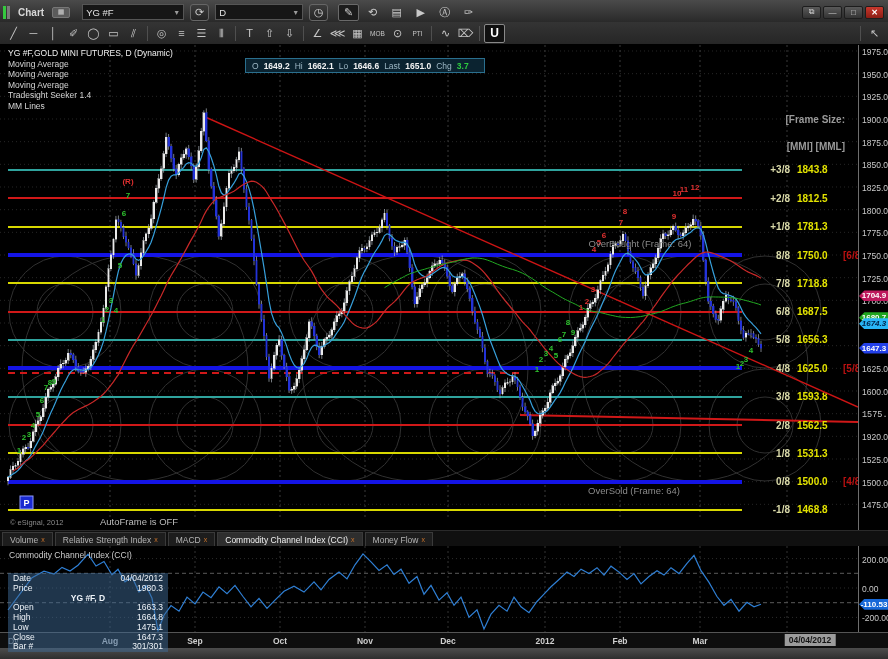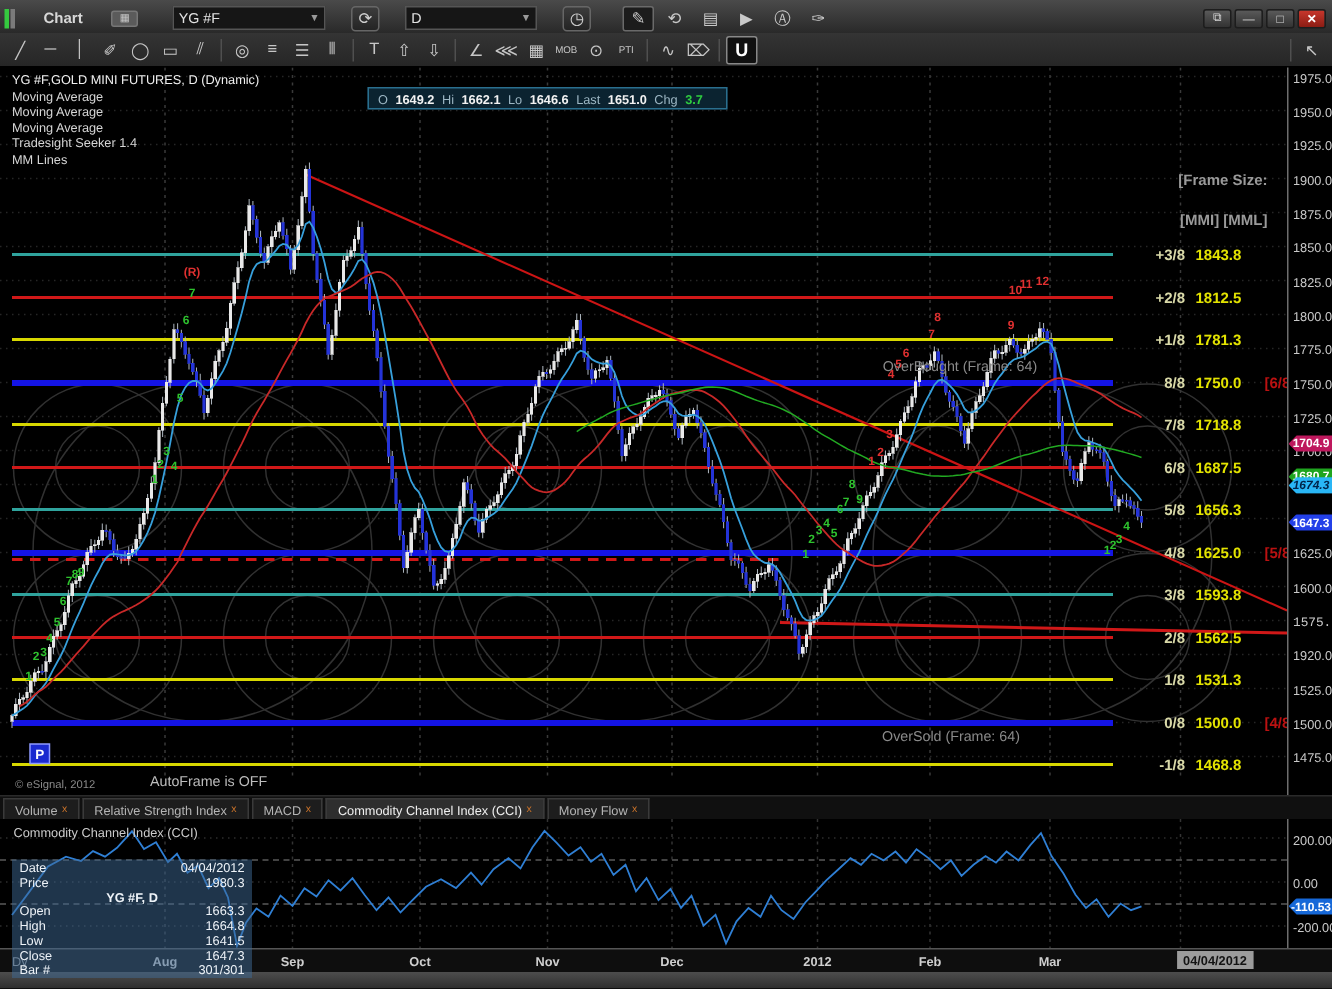--- a/index.html
+++ b/index.html
@@ -2,21 +2,21 @@
 <html><head>
 <meta charset="utf-8">
 <style>
   html,body{margin:0;padding:0;background:#101010;}
   *{box-sizing:border-box;}
   .screen{position:relative;width:888px;height:659px;background:#000;overflow:hidden;
     font-family:"Liberation Sans",sans-serif;-webkit-font-smoothing:none;}
   
   .titlebar{position:absolute;left:0;top:0;width:888px;height:22px;
     background:linear-gradient(#4a4a4a,#262626);border-bottom:1px solid #0a0a0a;
-    display:flex;align-items:center;gap:17px;padding:12px 3px;}
+    display:flex;align-items:center;gap:6px;padding:12px 3px;}
   .applogo{display:flex;gap:1px;margin-right:2px;}
   .applogo i{display:block;width:3px;height:13px;}
   .applogo i.g{background:#35c93f;}
   .applogo i.s{background:#7a7a7a;}
   .win-title{color:#d8d8d8;font-size:10px;font-weight:bold;margin-right:2px;}
   .title-badge{width:18px;height:11px;background:#5b5b5b;border-radius:2px;border:1px solid #777;
     color:#cfcfcf;font-size:7px;display:flex;align-items:center;justify-content:center;margin-right:6px;}
   .field{height:16px;background:#161616;border:1px solid #555;display:flex;align-items:center;
     color:#e2e2e2;font-size:9.5px;padding:0 3px;}
   .field .caret{margin-left:auto;color:#9a9a9a;font-size:7px;padding-left:4px;}
@@ -746,21 +746,21 @@
     <div class="row">
         <span>Open</span>
         <span>1663.3</span>
       </div>
     <div class="row">
         <span>High</span>
         <span>1664.8</span>
       </div>
     <div class="row">
         <span>Low</span>
-        <span>1641.5</span>
+        <span>1475.1</span>
       </div>
     <div class="row">
         <span>Close</span>
         <span>1647.3</span>
       </div>
     <div class="row">
         <span>Bar #</span>
         <span>301/301</span>
       </div>
   </div>

